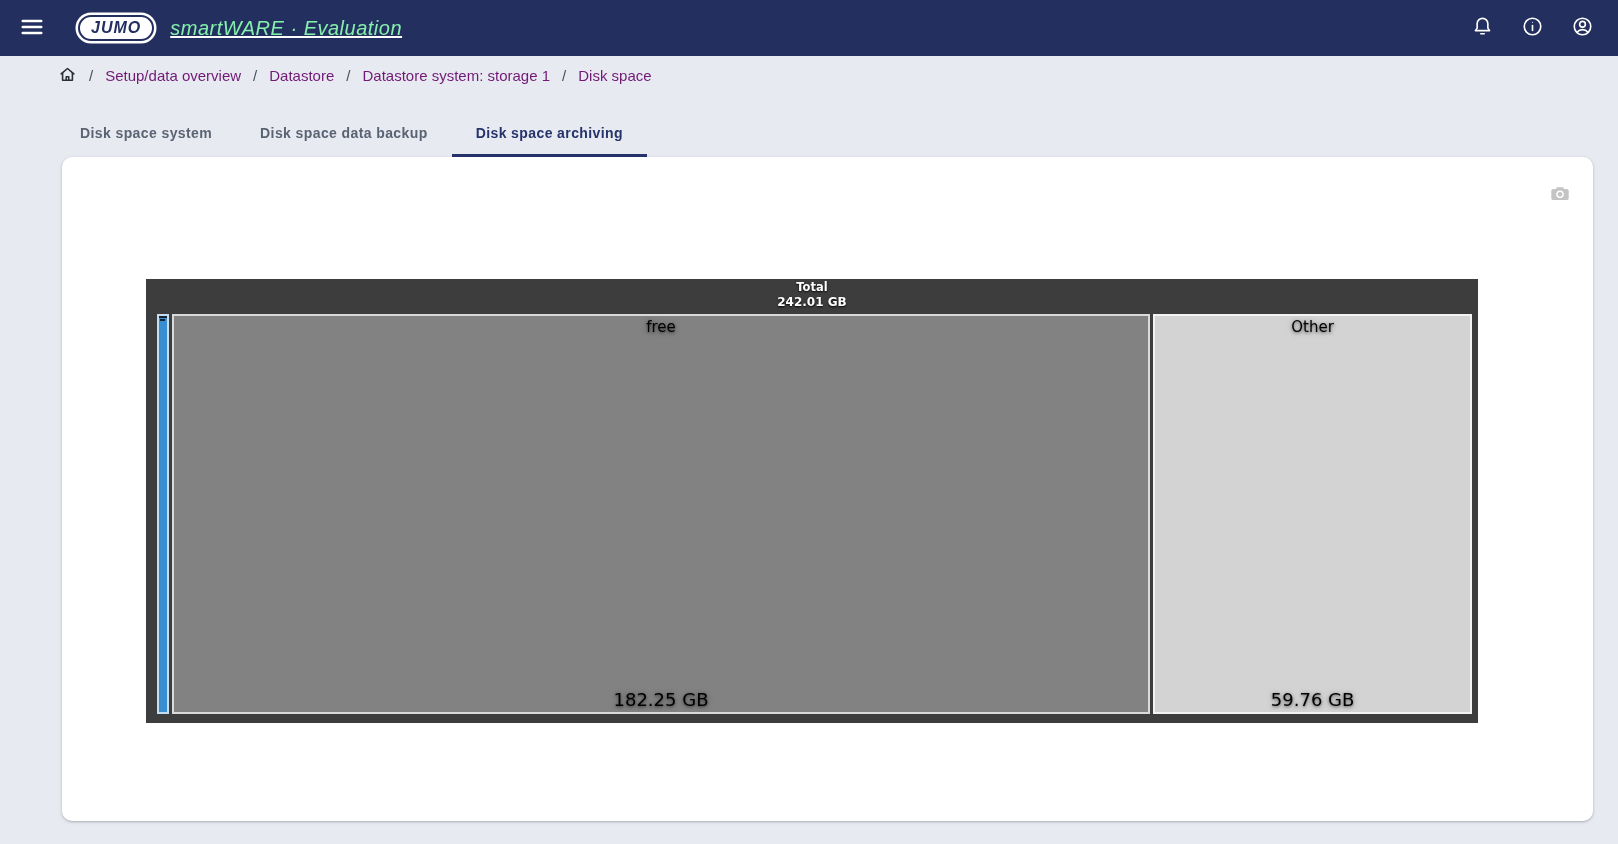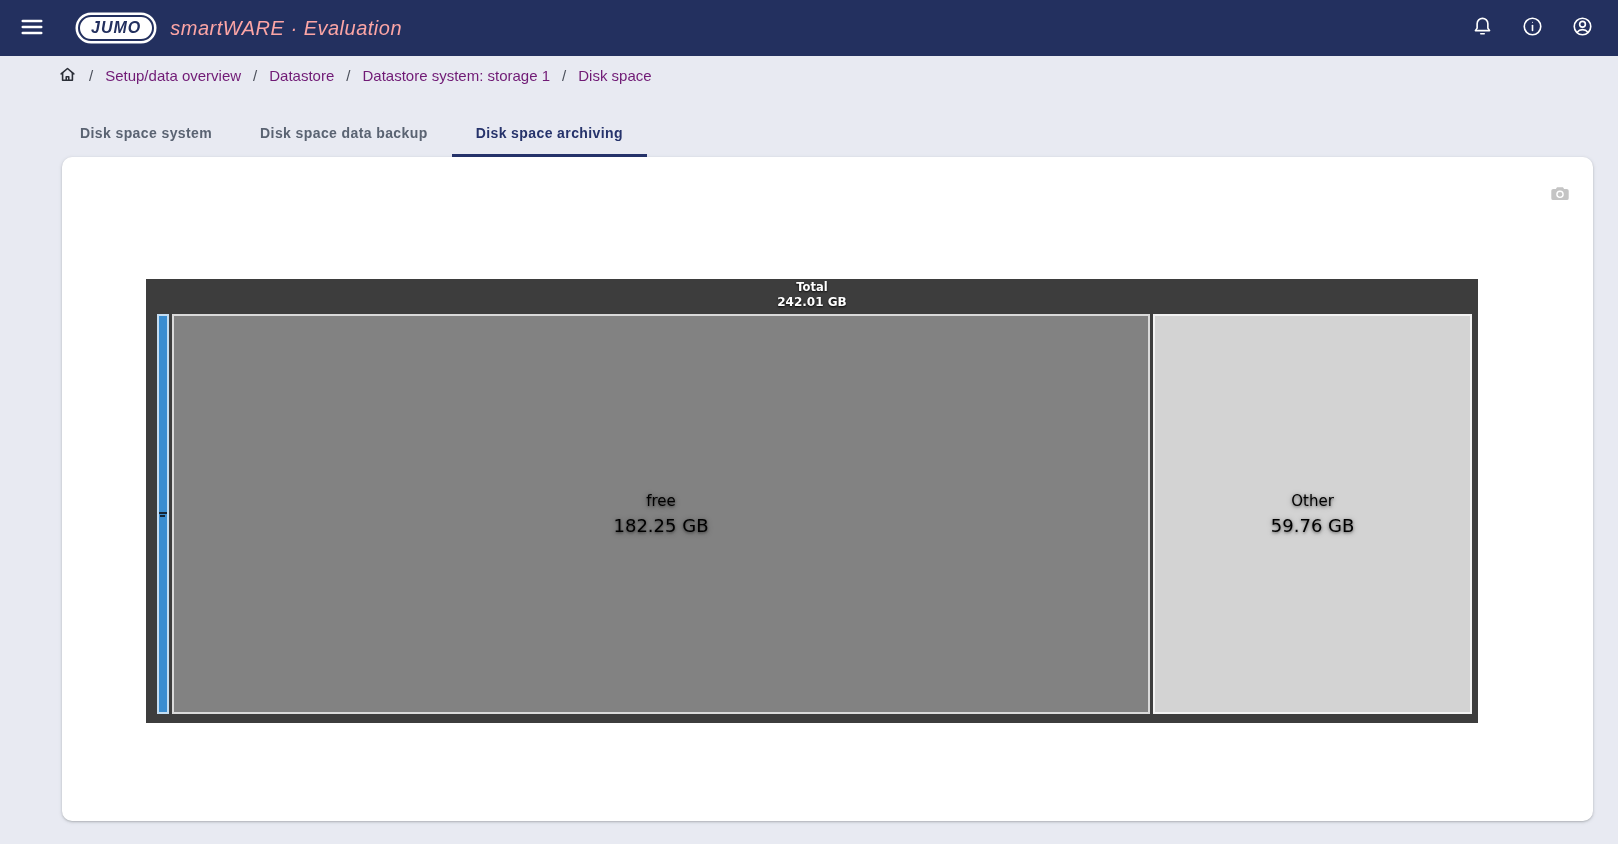--- a/index.html
+++ b/index.html
@@ -2,39 +2,39 @@
 <html><head>
 <meta charset="utf-8">
 <style>
   * { margin:0; padding:0; box-sizing:border-box; }
   html,body { width:1618px; height:844px; overflow:hidden; }
   body { font-family:"Liberation Sans", sans-serif; background:#e8eaf2; }
 
   
   .navbar {
     height:56px; background:#23305f; display:flex; align-items:center;
-    padding:0 18px 0 14px; color:#fff;
+    padding:0 18px 0 14px; color:#fff;text-decoration:underline;
   }
   .icon-btn {
     background:none; border:none; color:#fff; cursor:pointer;
     display:flex; align-items:center; justify-content:center;
     width:36px; height:36px;
   }
   .logo-pill {
     margin-left:28px; background:#fff; border:2px solid #23305f;
     box-shadow:0 0 0 2.5px #ffffff; border-radius:15px;
     padding:2px 11px; display:flex; align-items:center; cursor:pointer;
   }
   .logo-pill span {
     color:#23305f; font-weight:700; font-size:16px; letter-spacing:1px;
     font-style:italic;
   }
   .app-title {
     margin-left:16px; font-style:italic; font-size:20px; letter-spacing:.5px;
-    color:#fca5a5; white-space:nowrap;text-align:right;
+    color:#86efac; white-space:nowrap;text-align:right;
   }
   .nav-spacer { flex:1; }
   .nav-right { display:flex; align-items:center; gap:14px; }
 
   
   .breadcrumb-bar {
     height:39px; background:#e8eaf2; display:flex; align-items:center;
     padding-left:58px; gap:12px; color:#3f4450; font-size:15px;
   }
   .crumb { color:#701a75; text-decoration:none; cursor:pointer; }
@@ -77,21 +77,21 @@
     text-shadow:0 1px 2px rgba(0,0,0,.9);
   }
   .tm-header .tm-h-label { font-size:11.5px; font-weight:700; line-height:14px; }
   .tm-header .tm-h-value { font-size:12px; font-weight:700; line-height:16px; }
   .tm-body {
     position:absolute; left:0; right:0; top:32px; bottom:0;
     padding:3px 6px 9px 11px; display:flex; gap:3px;
   }
   .tm-cell {
     border:2px solid rgba(255,255,255,.7);
-    display:flex; flex-direction:column; align-items:center; justify-content:center;
+    display:flex; flex-direction:column; align-items:center; justify-content:space-between;
     cursor:pointer; overflow:hidden;
   }
   .tm-cell.c0 { flex:0 0 auto; }
   .tm-cell.c1 { flex:0 0 auto; }
   .tm-cell.c2 { flex:1 1 auto; }
   .tm-label {
     font-size:15px; color:#000;
     text-shadow:0 1px 3px rgba(0,0,0,.5), 0 1px 6px rgba(0,0,0,.25);
     line-height:22px;
   }

